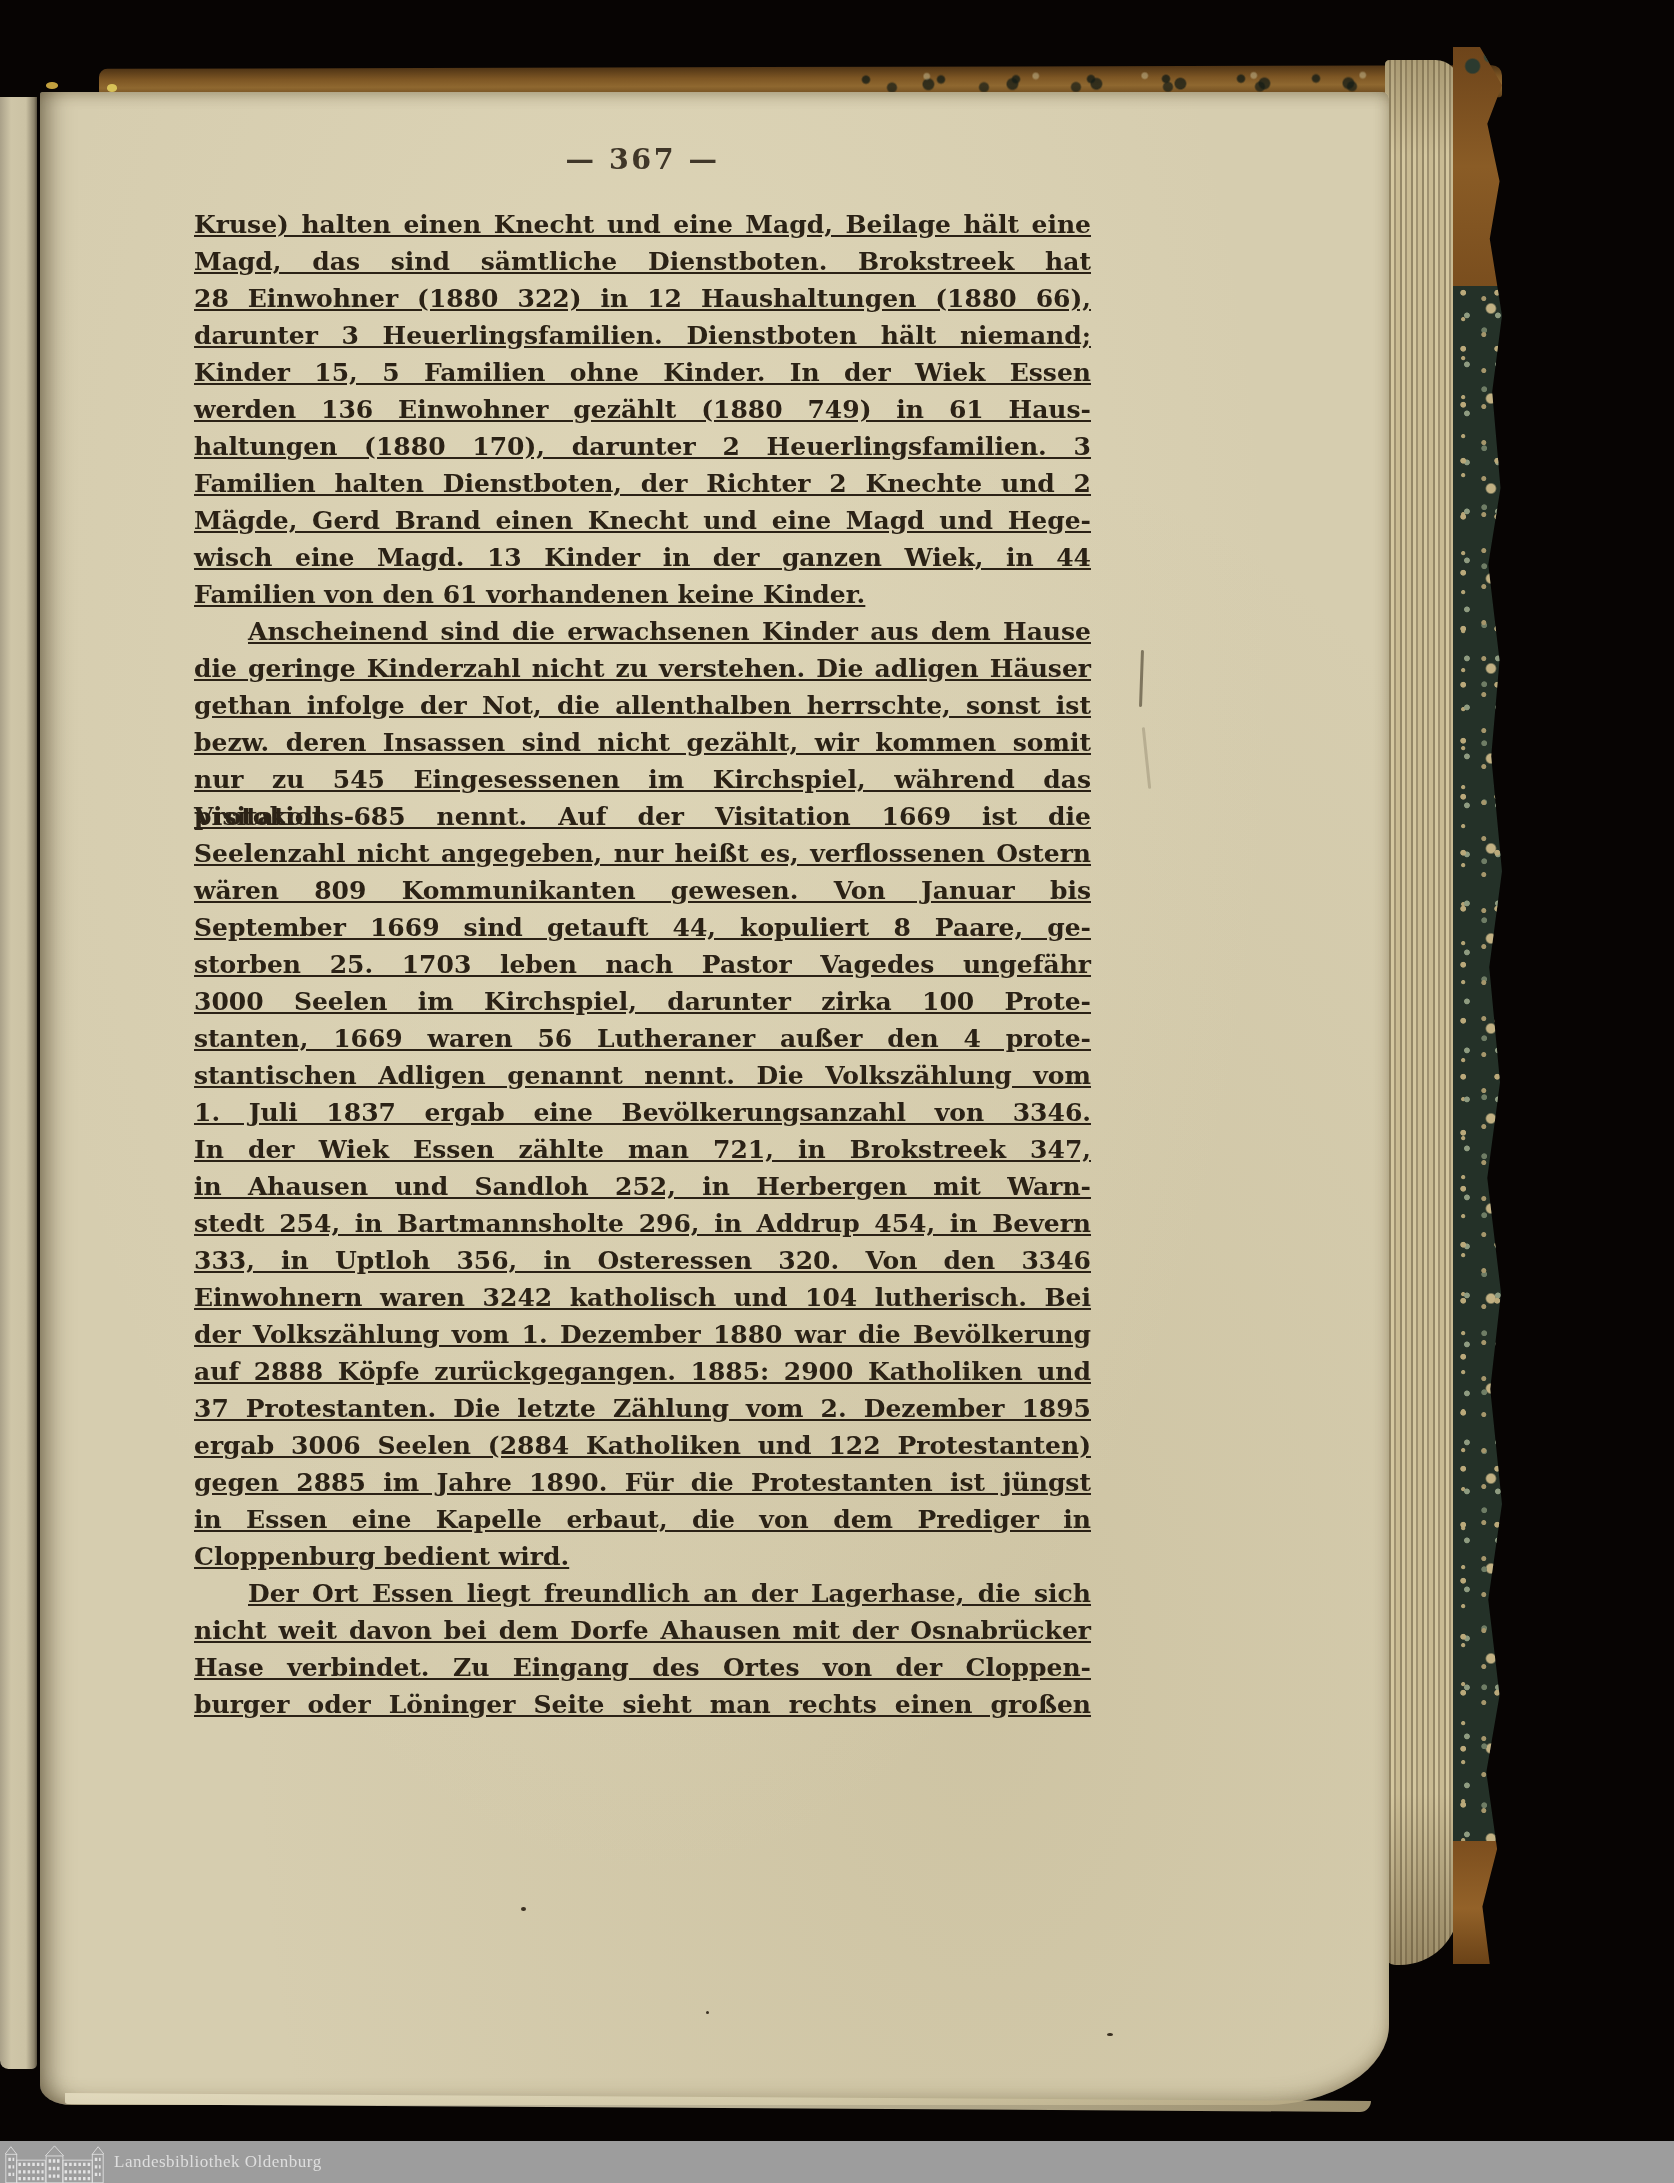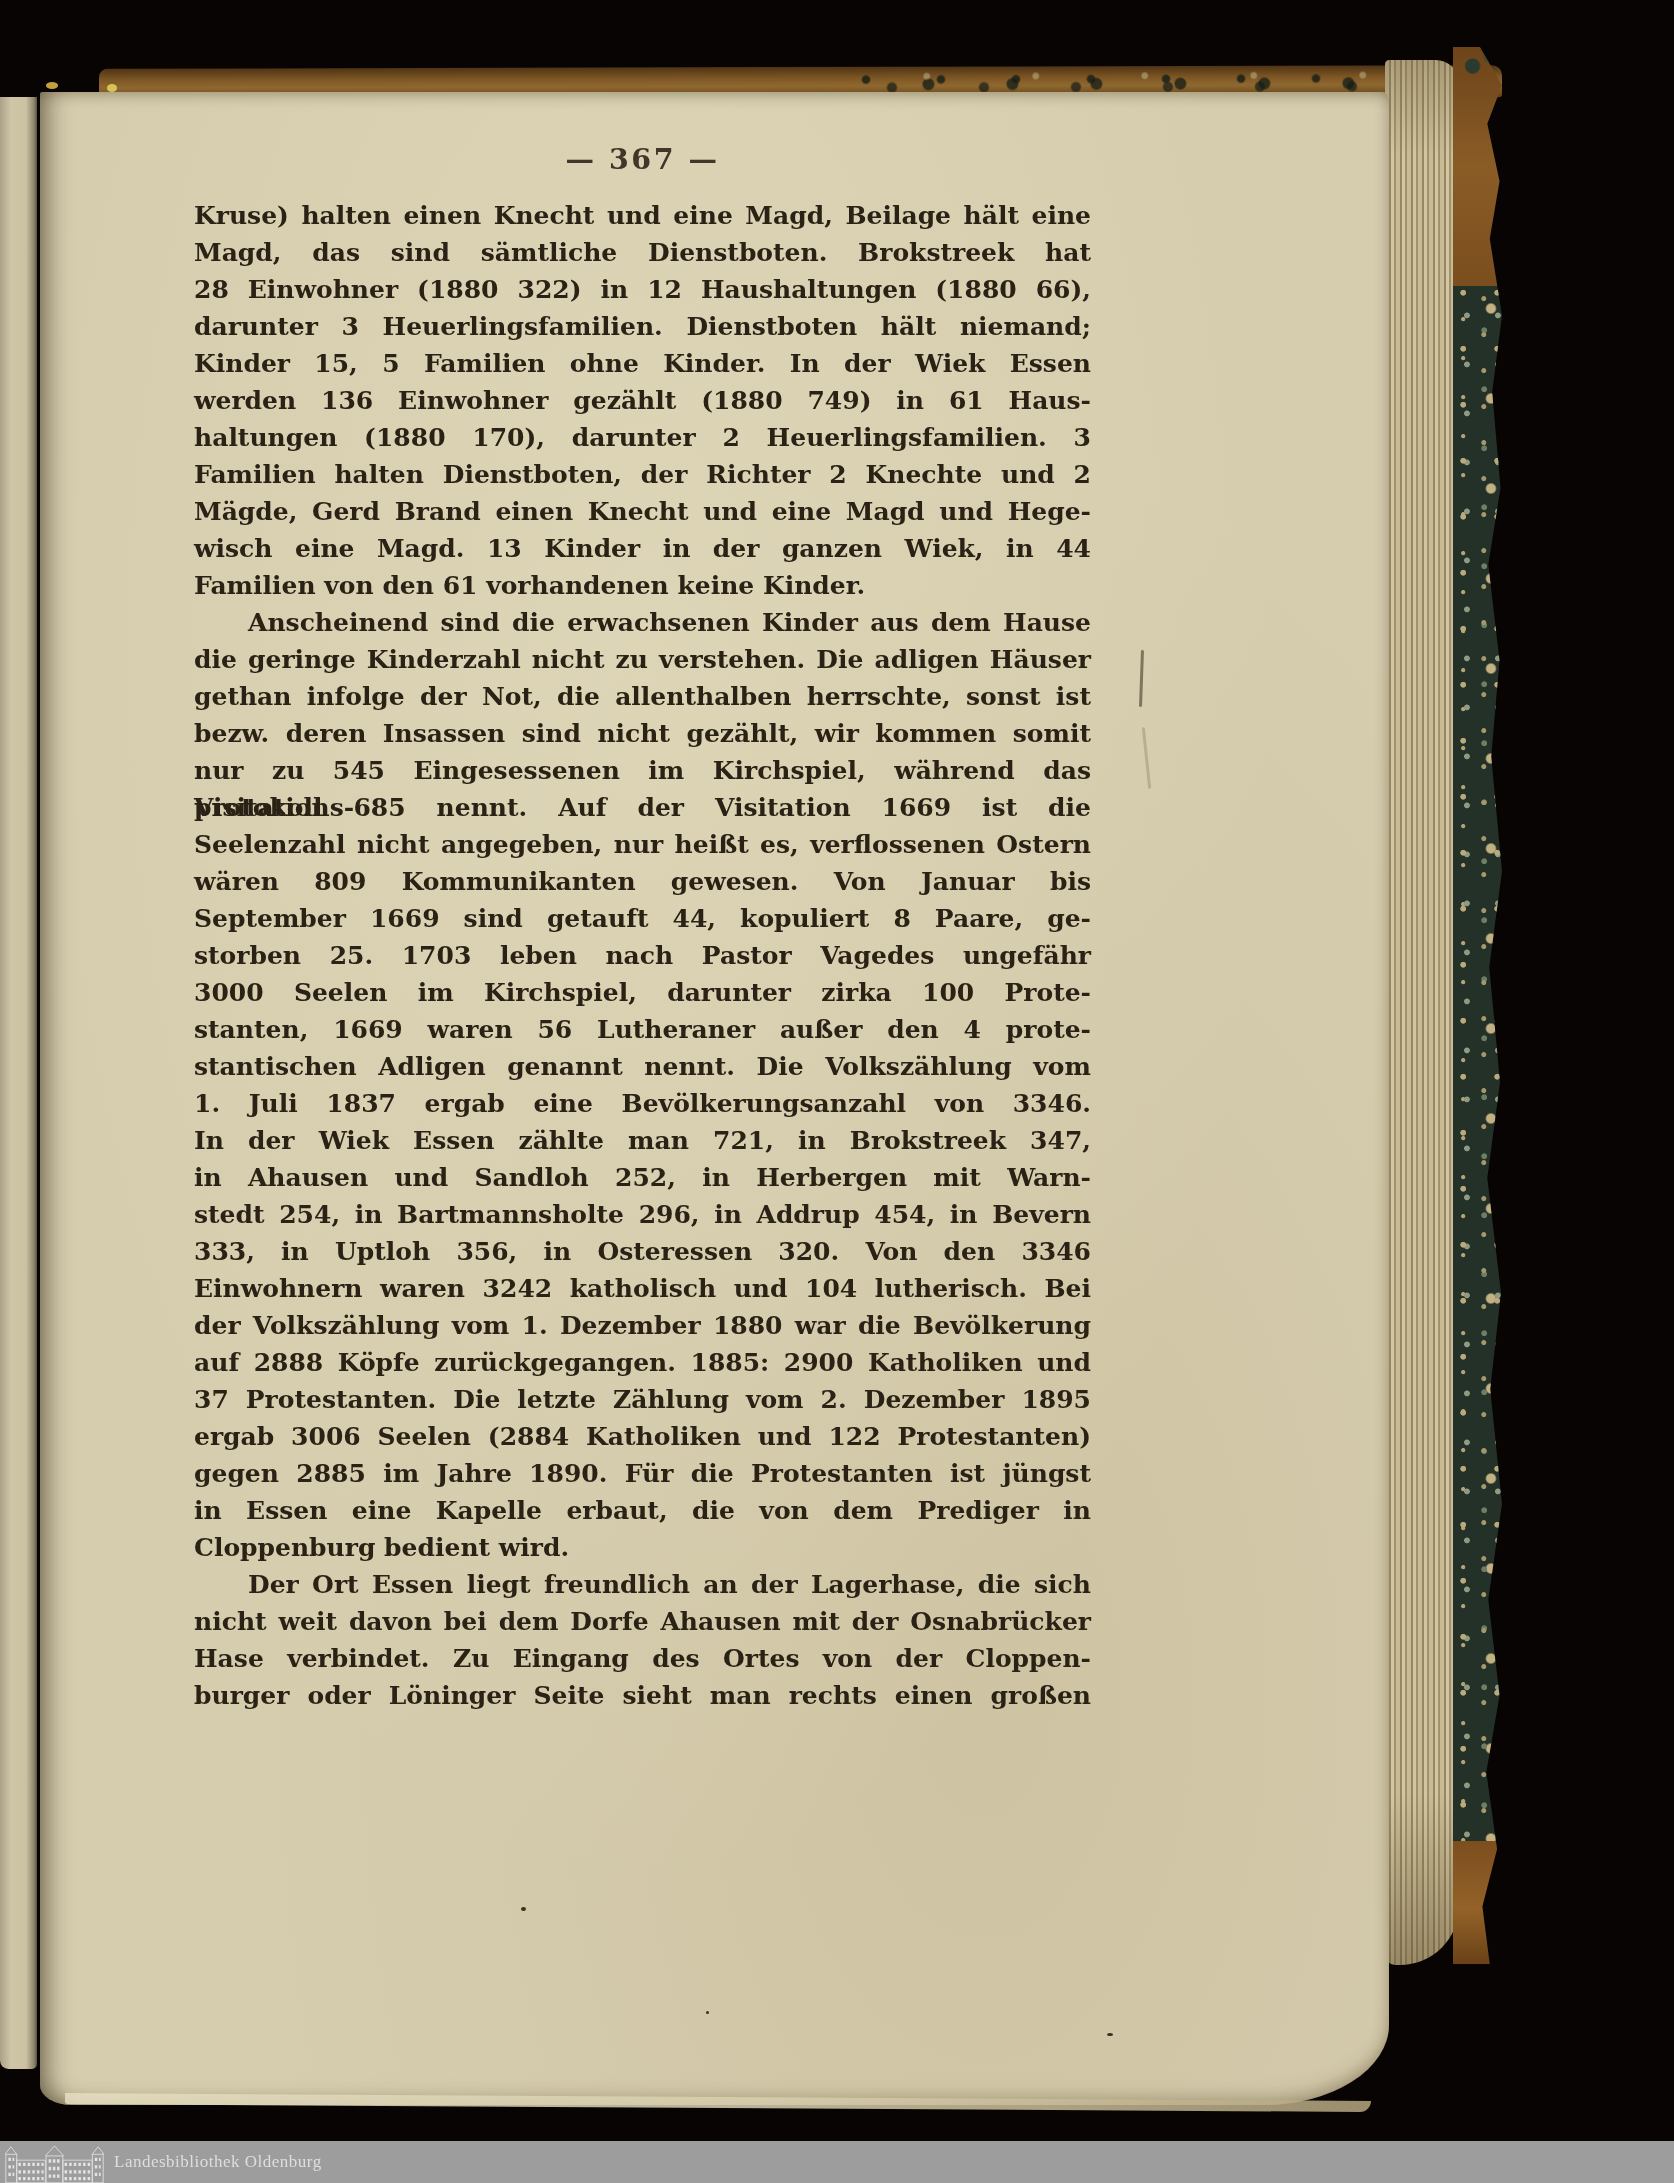--- a/index.html
+++ b/index.html
@@ -83,22 +83,23 @@
   .spine-bottom{top:1794px;height:123px;
     background:linear-gradient(180deg,#7c4e1e 0%,#936229 55%,#6a4217 100%);
   }
   
   .page-number{
     position:absolute;left:194px;top:131px;width:897px;
     text-align:center;font-size:28.5px;font-weight:bold;letter-spacing:2.5px;
     color:var(--ink,#2b2216);opacity:.88;margin-top:11px;
   }
   .text-block{
-    position:absolute;left:194px;top:197px;width:897px;
+    position:absolute;left:194px;top:206px;width:897px;
     color:var(--ink,#2b2216);
+    text-decoration:underline;
   }
   .line{
     height:37px;line-height:37px;font-size:25px;font-weight:bold;
     text-align:justify;text-align-last:justify;overflow:visible;
   }
   .line.indent{text-indent:54px;}
   .line.para-end{text-align-last:left;}
   .margin-mark{position:absolute;background:rgba(55,45,28,.55);border-radius:1.7px;}
   .mark-1{left:1140px;top:650px;width:3.3px;height:57px;transform:rotate(2deg);}
   .mark-2{left:1145px;top:727px;width:2.5px;height:62px;transform:rotate(-6deg);opacity:.35;}

